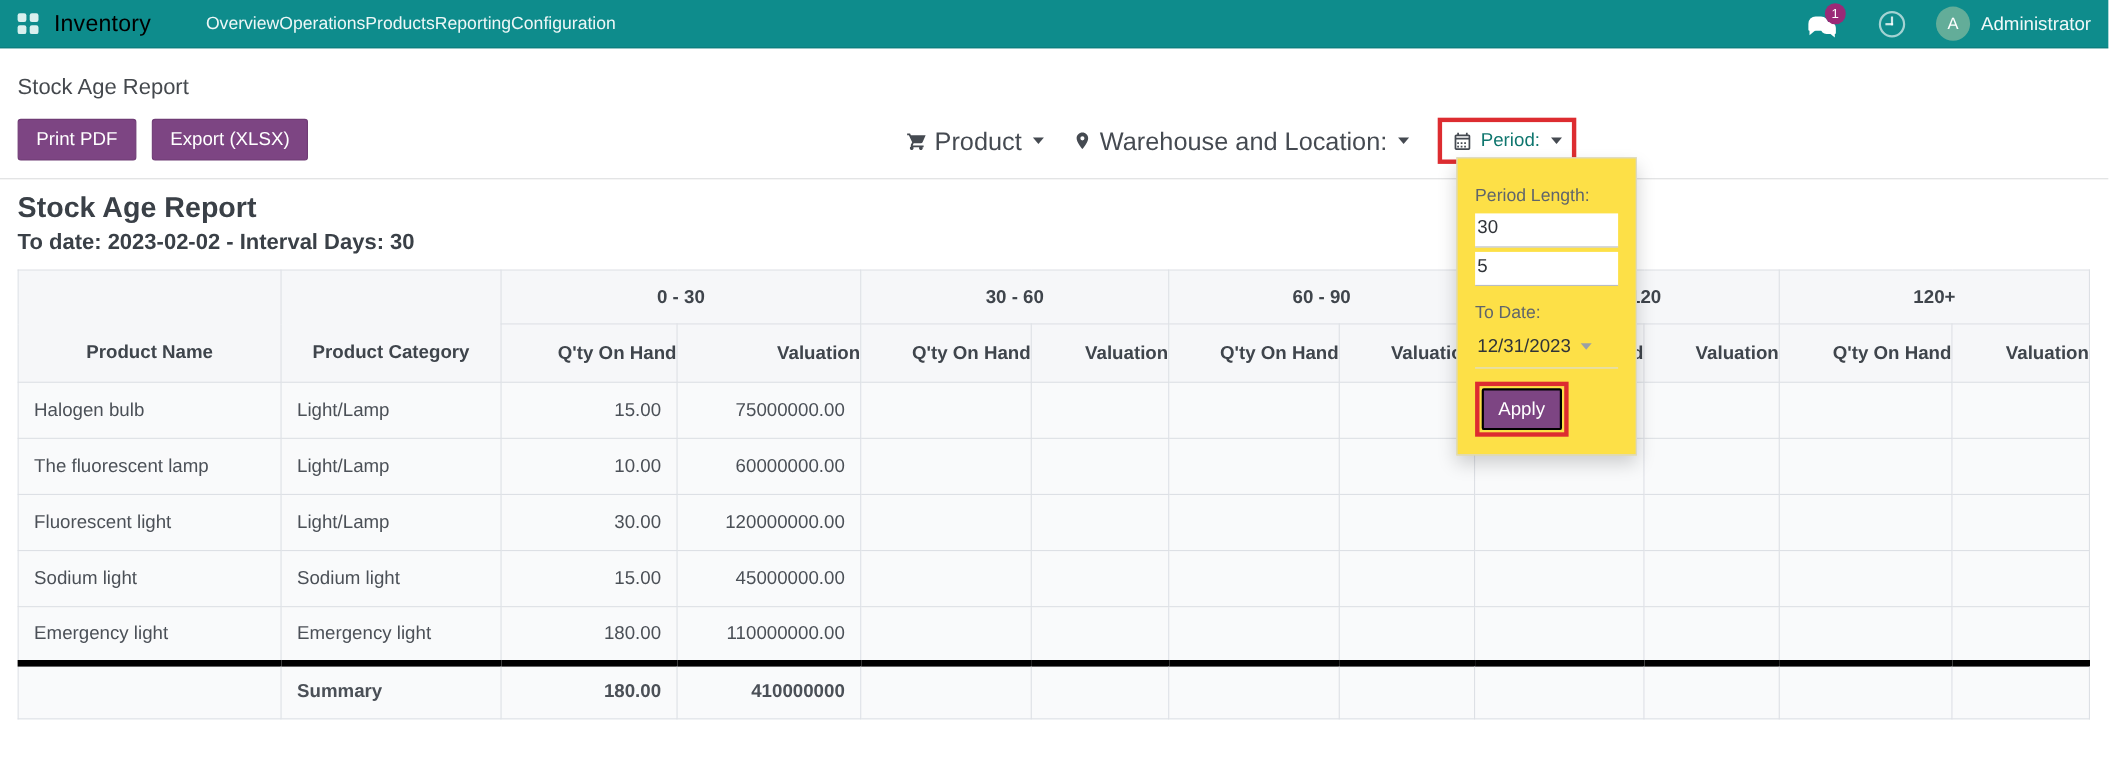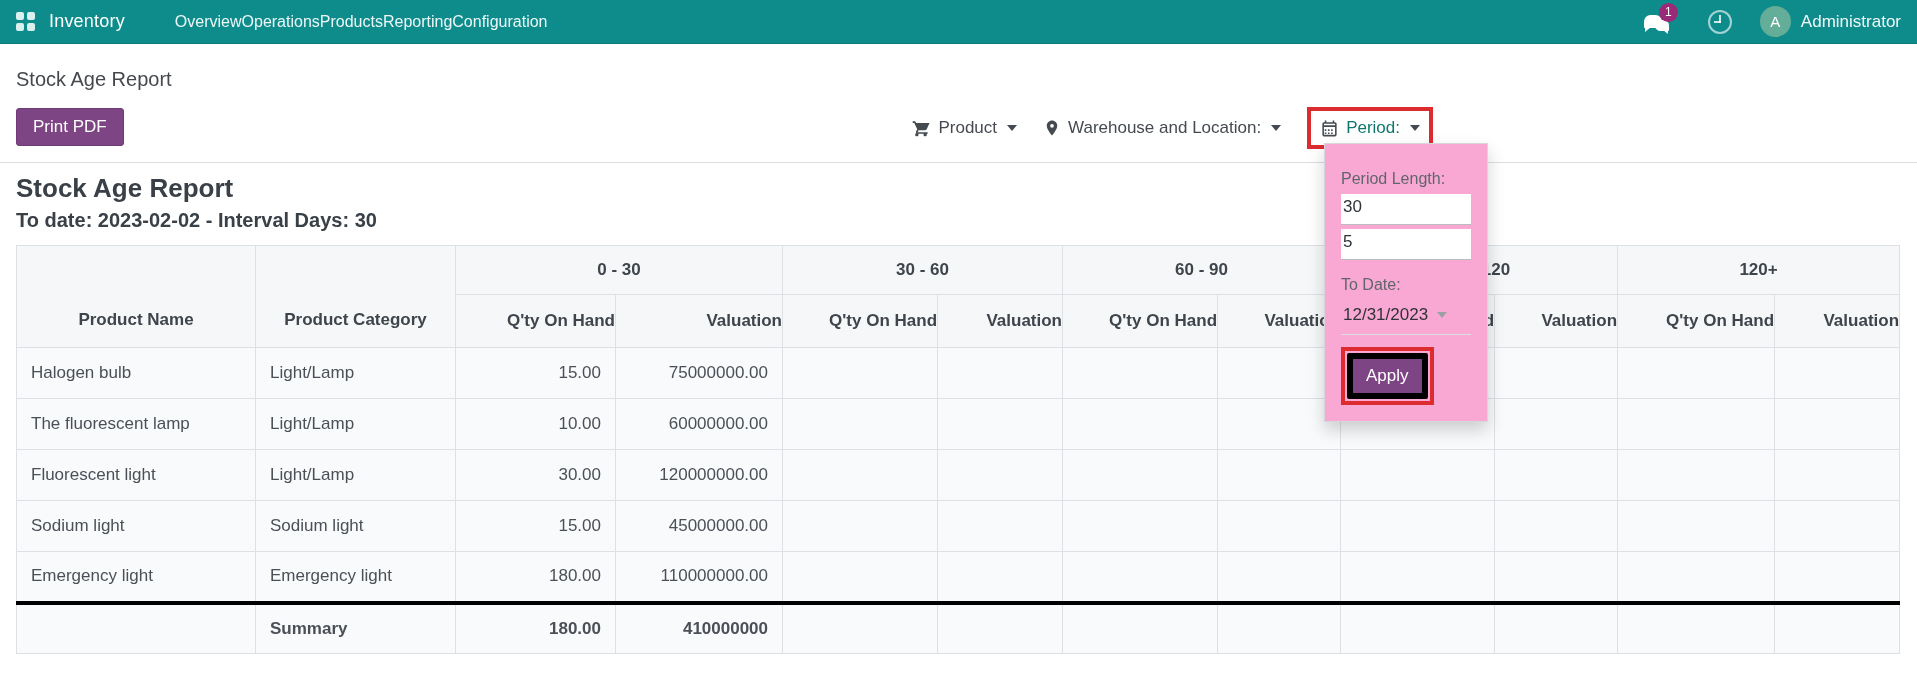--- a/index.html
+++ b/index.html
@@ -5,21 +5,21 @@
   * { margin:0; padding:0; box-sizing:border-box; }
   html,body { width:1917px; height:696px; font-family:"Liberation Sans", sans-serif; background:#fff; }
   .page { position:relative; width:1917px; height:696px; overflow:hidden; background:#fff; }
 
   
   .topbar { position:absolute; top:0; left:0; width:100%; height:44px; background:#0e8c8c;
             display:flex; align-items:center; padding:0 16px; color:#fff;
             border-bottom:1px solid rgba(0,0,0,.12); z-index:5; }
   .apps-icon { display:grid; grid-template-columns:8px 8px; grid-template-rows:8px 8px; gap:3px; cursor:pointer; }
   .apps-icon span { background:#d9f0ee; border-radius:2px; }
-  .brand { font-size:18px; margin-left:14px; color:#ffffff; letter-spacing:.2px; }
+  .brand { font-size:21px; margin-left:14px; color:#000000; letter-spacing:.2px; }
   .topnav { display:flex; margin-left:50px; }
   .topnav .nav-item { font-size:16px; color:#edf7f7; cursor:pointer; }
   .topbar-right { margin-left:auto; display:flex; align-items:center; gap:28px; }
   .chat-wrap { position:relative; width:36px; height:28px; cursor:pointer; }
   .bubble-big { position:absolute; left:0; top:7px; width:18px; height:13px; background:#fff; border-radius:7px 7px 7px 1px; }
   .bubble-big::after { content:""; position:absolute; left:1px; bottom:-4px; width:0; height:0;
                        border-left:6px solid #fff; border-bottom:5px solid transparent; }
   .bubble-small { position:absolute; left:11px; top:12px; width:14px; height:11px; background:#fff; border-radius:6px 6px 1px 6px; }
   .bubble-small::after { content:""; position:absolute; right:1px; bottom:-3px; width:0; height:0;
                          border-right:5px solid #fff; border-bottom:4px solid transparent; }
@@ -33,21 +33,21 @@
             display:flex; align-items:center; justify-content:center; }
   .user-name { font-size:17px; color:#f0f8f8; }
 
   
   .controlbar { position:absolute; top:44px; left:0; width:100%; height:118px; background:#fff; }
   .breadcrumb { position:absolute; left:16px; top:24px; font-size:20px; color:#45494e; }
   .btn-row { position:absolute; left:16px; top:64px; display:flex; gap:14px; }
   .btn-purple { background:#7d4583; color:#fff; border:1px solid #6f3c75; border-radius:3px;
                 font-size:17px; font-family:"Liberation Sans", sans-serif; padding:8px 16px; cursor:pointer; }
   .filters { position:absolute; top:60px; right:484px; height:48px; display:flex; align-items:center; gap:26px; }
-  .filter-item { display:flex; align-items:center; gap:7px; font-size:17px; color:#454a51; cursor:pointer; white-space:nowrap; }
+  .filter-item { display:flex; align-items:center; gap:7px; font-size:23px; color:#454a51; cursor:pointer; white-space:nowrap; }
   .caret { width:0; height:0; border-left:5px solid transparent; border-right:5px solid transparent;
            border-top:6px solid #454a51; margin-left:3px; }
   .period-box { border:4px solid #dd2c30; padding:7px 9px; display:flex; align-items:center; gap:7px;
                 font-size:17px; color:#0f766e; cursor:pointer; white-space:nowrap; }
   .divider { position:absolute; top:162px; left:0; width:100%; height:1px; background:#dcdedf; }
 
   
   .report { position:absolute; top:163px; left:0; width:100%; padding:8px 16px 0 16px; }
   .report-title { font-size:26px; font-weight:bold; color:#3a4047; margin-top:2px; }
   .report-company { font-size:20px; font-weight:bold; color:#b4b7bc; margin-top:4px; }
@@ -55,34 +55,34 @@
 
   table.stock { border-collapse:collapse; table-layout:fixed; width:1883px; margin-top:13px; font-size:17px; }
   table.stock th, table.stock td { border:1px solid #dde0e5; }
   table.stock thead th { background:#f6f7f9; color:#3f454c; font-weight:bold; }
   th.rowspan-head { vertical-align:bottom; padding-bottom:17px; text-align:center; }
   th.group-head { height:49px; text-align:center; font-weight:bold; }
   th.sub-head { height:53px; text-align:right; }
   table.stock tbody td { background:#f9fafb; color:#4b5057; height:51px; }
   td.cell-text { text-align:left; padding-left:14px; }
   td.cell-num { text-align:right; padding-right:14px; }
-  tr.summary-row td { font-weight:bold; color:#3f454c; border-top:4px solid #000000; }
-  .period-panel { position:absolute; left:1324px; top:143px; width:164px; background:#f9a8d4;
+  tr.summary-row td { font-weight:bold; color:#3f454c; border-top:6px solid #000000; }
+  .period-panel { position:absolute; left:1324px; top:143px; width:164px; background:#fde047;
                   border:1px solid #d5d7da; box-shadow:0 8px 16px rgba(0,0,0,.18);
                   padding:10px 16px 16px 16px; z-index:11; }
   .pp-label { margin-top:14px; font-size:16px; line-height:22px; color:#60656b; }
   .pp-input { display:block; width:100%; margin-top:4px; font-size:17px; color:#2f3338;
               border:none; border-bottom:1px solid #b9bdc2; padding:3px 0 7px 2px; background:#fff;
               font-family:"Liberation Sans", sans-serif; outline:none; }
   .pp-date { margin-top:6px; display:flex; align-items:center; gap:9px; font-size:17px; color:#2f3338;
              border-bottom:1px solid #dadde1; padding:3px 0 9px 2px; cursor:pointer; }
   .caret-sm { width:0; height:0; border-left:5px solid transparent; border-right:5px solid transparent;
               border-top:6px solid #9aa0a6; }
   .red-wrap { display:inline-block; margin-top:12px; border:4px solid #dd2c30; padding:2px; }
-  .apply-btn { background:#7d4583; color:#fff; border:6px solid #000000; border-radius:2px;
+  .apply-btn { background:#7d4583; color:#fff; border:2px solid #000000; border-radius:2px;
                font-size:17px; font-family:"Liberation Sans", sans-serif; padding:7px 13px; cursor:pointer; }
 
   .svg-icon { flex:0 0 auto; display:block; }
 </style>
 </head>
 <body>
 
 <div class="page">
 
   <header class="topbar">
@@ -111,20 +111,21 @@
         <div class="avatar">A</div>
         <span class="user-name">Administrator</span>
       </div>
     </div>
   </header>
 
   <section class="controlbar">
     <div class="breadcrumb">Stock Age Report</div>
     <div class="btn-row">
       <button class="btn-purple">Print PDF</button>
+      <button class="btn-purple">Export (XLSX)</button>
     </div>
     <div class="filters">
       <div class="filter-item">
         <svg class="svg-icon" width="20" height="20" viewBox="0 0 24 24" fill="#454a51">
             <path d="M7 18c-1.1 0-2 .9-2 2s.9 2 2 2 2-.9 2-2-.9-2-2-2zm10 0c-1.1 0-2 .9-2 2s.9 2 2 2 2-.9 2-2-.9-2-2-2zM7.2 14.6h9.9c.75 0 1.41-.41 1.75-1.03L22.2 6H6.1l-.9-2H2v2h1.9l3.6 7.6-1.3 2.4c-.7 1.3.2 3 1.8 3h12v-2H8l1.1-2.4z"></path>
           </svg>
         <span>Product</span>
         <span class="caret"></span>
       </div>
       <div class="filter-item">

